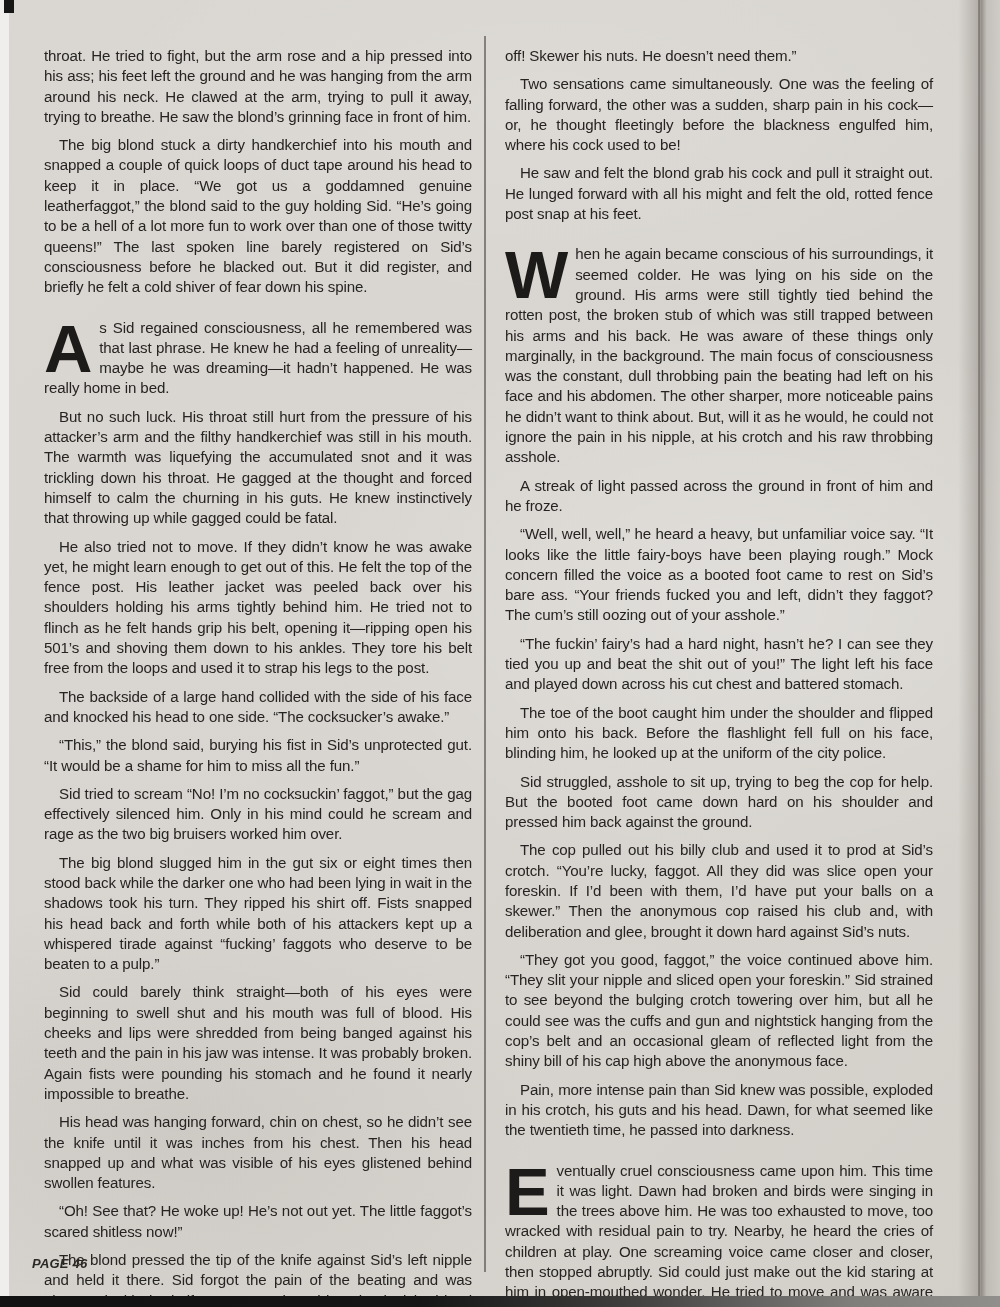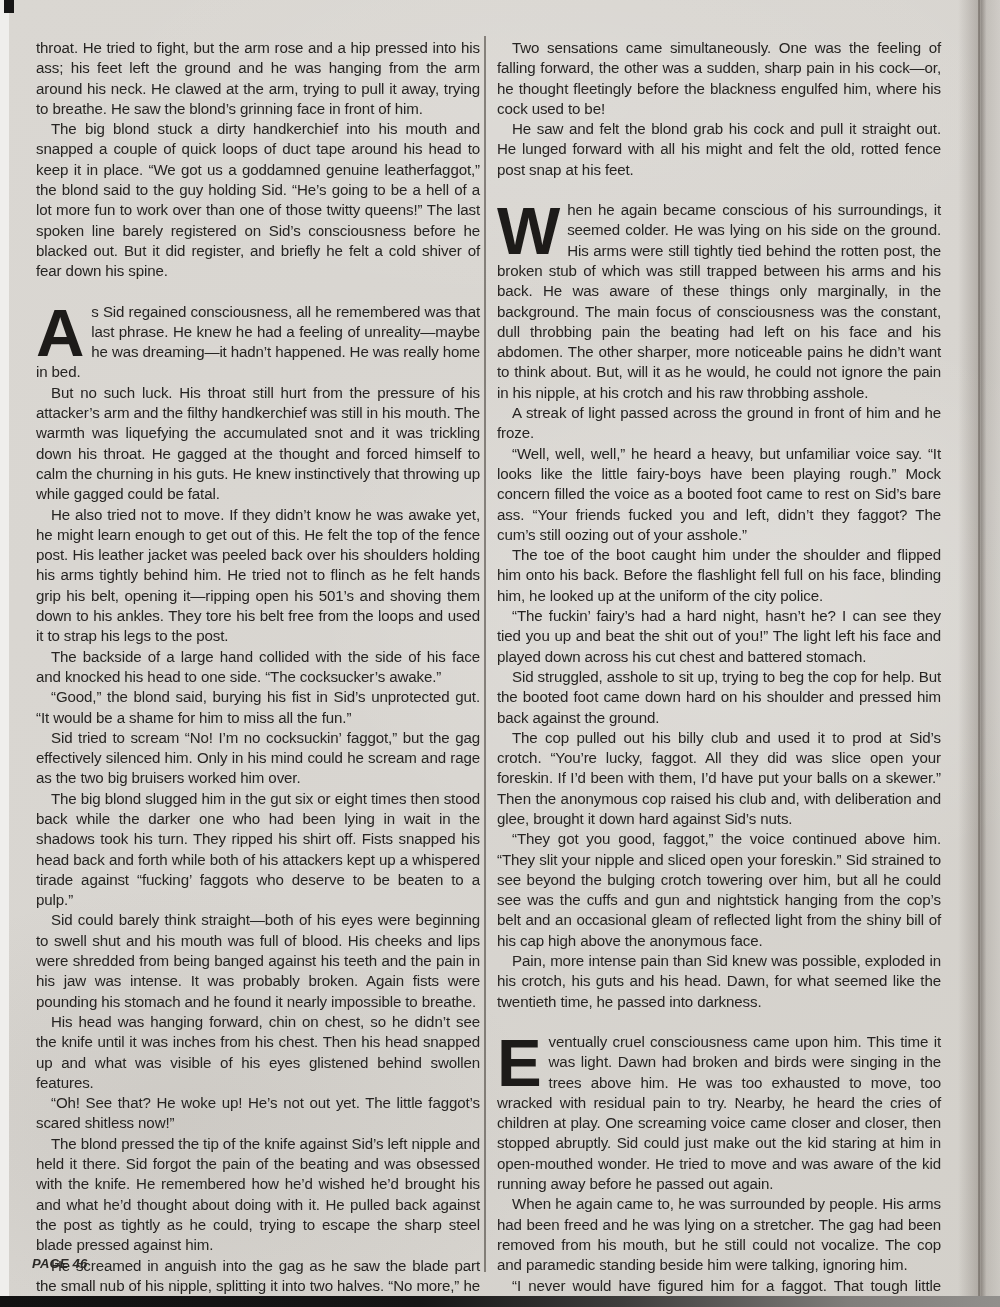--- a/index.html
+++ b/index.html
@@ -23,21 +23,21 @@
     width: 444px;
     font-size: 15.1px;
     line-height: 20.3px;
     letter-spacing: -0.12px;
     text-align: justify;
     hyphens: auto;
     -webkit-hyphens: auto;
   }
   #col-left  { left: 36px; }
   #col-right { left: 497px; }
-  .para { margin: 0; text-indent: 15px; }
+  .para { margin: 8px; text-indent: 15px; }
   .para.cont { text-indent: 0; }
   .para.cap { text-indent: 0; margin-top: 20px; }
   .dropcap {
     float: left;
     font-weight: 700;
     font-size: 67px;
     line-height: 51px;
     padding: 5px 7px 0 0;
     color: #1d1b19;
   }
@@ -101,40 +101,41 @@
 
 <div id="page">
 
   <div class="column" id="col-left">
       <p class="para cont">throat. He tried to fight, but the arm rose and a hip pressed into his ass; his feet left the ground and he was hanging from the arm around his neck. He clawed at the arm, trying to pull it away, trying to breathe. He saw the blond’s grinning face in front of him.</p>
       <p class="para">The big blond stuck a dirty handkerchief into his mouth and snapped a couple of quick loops of duct tape around his head to keep it in place. “We got us a goddamned genuine leatherfaggot,” the blond said to the guy holding Sid. “He’s going to be a hell of a lot more fun to work over than one of those twitty queens!” The last spoken line barely registered on Sid’s consciousness before he blacked out. But it did register, and briefly he felt a cold shiver of fear down his spine.</p>
       <p class="para cap"><span class="dropcap">A</span>s Sid regained consciousness, all he remembered was that last phrase. He knew he had a feeling of unreality—maybe he was dreaming—it hadn’t happened. He was really home in bed.</p>
       <p class="para">But no such luck. His throat still hurt from the pressure of his attacker’s arm and the filthy handkerchief was still in his mouth. The warmth was liquefying the accumulated snot and it was trickling down his throat. He gagged at the thought and forced himself to calm the churning in his guts. He knew instinctively that throwing up while gagged could be fatal.</p>
       <p class="para">He also tried not to move. If they didn’t know he was awake yet, he might learn enough to get out of this. He felt the top of the fence post. His leather jacket was peeled back over his shoulders holding his arms tightly behind him. He tried not to flinch as he felt hands grip his belt, opening it—ripping open his 501’s and shoving them down to his ankles. They tore his belt free from the loops and used it to strap his legs to the post.</p>
       <p class="para">The backside of a large hand collided with the side of his face and knocked his head to one side. “The cocksucker’s awake.”</p>
-      <p class="para">“Good,” the blond said, burying his fist in Sid’s unprotected gut. “It would be a shame for him to miss all the fun.”</p>
+      <p class="para">“This,” the blond said, burying his fist in Sid’s unprotected gut. “It would be a shame for him to miss all the fun.”</p>
       <p class="para">Sid tried to scream “No! I’m no cocksuckin’ faggot,” but the gag effectively silenced him. Only in his mind could he scream and rage as the two big bruisers worked him over.</p>
       <p class="para">The big blond slugged him in the gut six or eight times then stood back while the darker one who had been lying in wait in the shadows took his turn. They ripped his shirt off. Fists snapped his head back and forth while both of his attackers kept up a whispered tirade against “fucking’ faggots who deserve to be beaten to a pulp.”</p>
       <p class="para">Sid could barely think straight—both of his eyes were beginning to swell shut and his mouth was full of blood. His cheeks and lips were shredded from being banged against his teeth and the pain in his jaw was intense. It was probably broken. Again fists were pounding his stomach and he found it nearly impossible to breathe.</p>
       <p class="para">His head was hanging forward, chin on chest, so he didn’t see the knife until it was inches from his chest. Then his head snapped up and what was visible of his eyes glistened behind swollen features.</p>
       <p class="para">“Oh! See that? He woke up! He’s not out yet. The little faggot’s scared shitless now!”</p>
       <p class="para">The blond pressed the tip of the knife against Sid’s left nipple and held it there. Sid forgot the pain of the beating and was obsessed with the knife. He remembered how he’d wished he’d brought his and what he’d thought about doing with it. He pulled back against the post as tightly as he could, trying to escape the sharp steel blade pressed against him.</p>
       <p class="para">He screamed in anguish into the gag as he saw the blade part the small nub of his nipple, splitting it into two halves. “No more,” he tried to scream. “No more!” Blood trickled from the sliced tit, down through the hair on his chest. The blond also drew the knife downward and left, Keeping a steady, light pressure on it, so that it didn’t cut into the skin deeply but did leave a trail of red in its wake.</p>
     </div>
 
   <div class="divider"></div>
 
   <div class="column" id="col-right">
+      <p class="para cont">off! Skewer his nuts. He doesn’t need them.”</p>
       <p class="para">Two sensations came simultaneously. One was the feeling of falling forward, the other was a sudden, sharp pain in his cock—or, he thought fleetingly before the blackness engulfed him, where his cock used to be!</p>
       <p class="para">He saw and felt the blond grab his cock and pull it straight out. He lunged forward with all his might and felt the old, rotted fence post snap at his feet.</p>
       <p class="para cap"><span class="dropcap">W</span>hen he again became conscious of his surroundings, it seemed colder. He was lying on his side on the ground. His arms were still tightly tied behind the rotten post, the broken stub of which was still trapped between his arms and his back. He was aware of these things only marginally, in the background. The main focus of consciousness was the constant, dull throbbing pain the beating had left on his face and his abdomen. The other sharper, more noticeable pains he didn’t want to think about. But, will it as he would, he could not ignore the pain in his nipple, at his crotch and his raw throbbing asshole.</p>
       <p class="para">A streak of light passed across the ground in front of him and he froze.</p>
       <p class="para">“Well, well, well,” he heard a heavy, but unfamiliar voice say. “It looks like the little fairy-boys have been playing rough.” Mock concern filled the voice as a booted foot came to rest on Sid’s bare ass. “Your friends fucked you and left, didn’t they faggot? The cum’s still oozing out of your asshole.”</p>
+      <p class="para">“The fuckin’ fairy’s had a hard night, hasn’t he? I can see they tied you up and beat the shit out of you!” The light left his face and played down across his cut chest and battered stomach.</p>
       <p class="para">The toe of the boot caught him under the shoulder and flipped him onto his back. Before the flashlight fell full on his face, blinding him, he looked up at the uniform of the city police.</p>
-      <p class="para">“The fuckin’ fairy’s had a hard night, hasn’t he? I can see they tied you up and beat the shit out of you!” The light left his face and played down across his cut chest and battered stomach.</p>
       <p class="para">Sid struggled, asshole to sit up, trying to beg the cop for help. But the booted foot came down hard on his shoulder and pressed him back against the ground.</p>
       <p class="para">The cop pulled out his billy club and used it to prod at Sid’s crotch. “You’re lucky, faggot. All they did was slice open your foreskin. If I’d been with them, I’d have put your balls on a skewer.” Then the anonymous cop raised his club and, with deliberation and glee, brought it down hard against Sid’s nuts.</p>
       <p class="para">“They got you good, faggot,” the voice continued above him. “They slit your nipple and sliced open your foreskin.” Sid strained to see beyond the bulging crotch towering over him, but all he could see was the cuffs and gun and nightstick hanging from the cop’s belt and an occasional gleam of reflected light from the shiny bill of his cap high above the anonymous face.</p>
       <p class="para">Pain, more intense pain than Sid knew was possible, exploded in his crotch, his guts and his head. Dawn, for what seemed like the twentieth time, he passed into darkness.</p>
       <p class="para cap"><span class="dropcap">E</span>ventually cruel consciousness came upon him. This time it was light. Dawn had broken and birds were singing in the trees above him. He was too exhausted to move, too wracked with residual pain to try. Nearby, he heard the cries of children at play. One screaming voice came closer and closer, then stopped abruptly. Sid could just make out the kid staring at him in open-mouthed wonder. He tried to move and was aware of the kid running away before he passed out again.</p>
       <p class="para">When he again came to, he was surrounded by people. His arms had been freed and he was lying on a stretcher. The gag had been removed from his mouth, but he still could not vocalize. The cop and paramedic standing beside him were talking, ignoring him.</p>
       <p class="para">“I never would have figured him for a faggot. That tough little punk has been on my beat for years and I never picked him for queer. Just goes to show. You can’t tell ’em. Go on—haul the cocksucker out of here. When he wakes up, we’ll get his story. Not that it’ll do much good.”</p>
     </div>
 
   <div class="footer" id="footer-left">PAGE 46</div>

